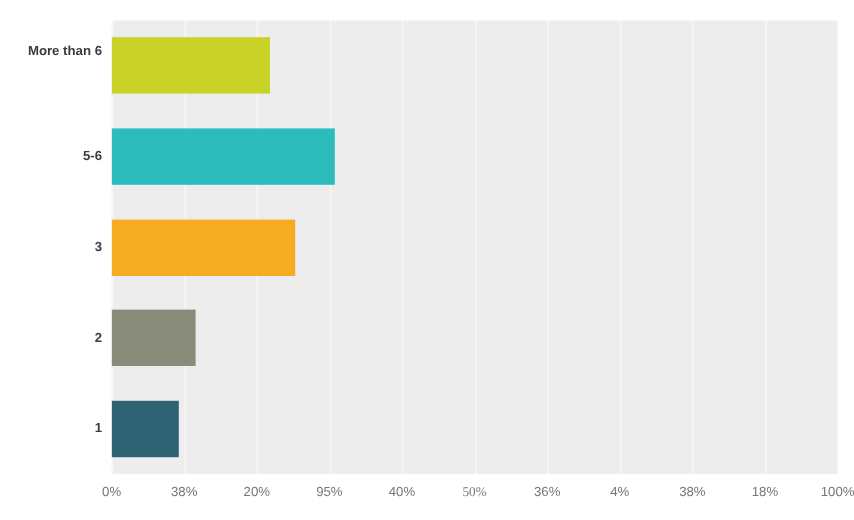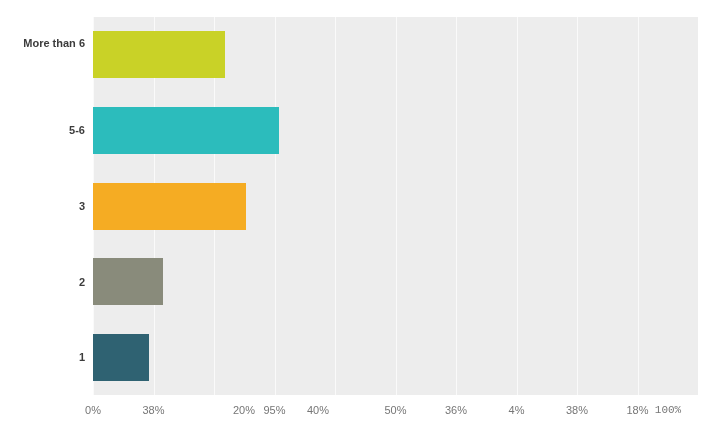--- a/index.html
+++ b/index.html
@@ -138,24 +138,24 @@
       <div class="cat-label" style="top: 334.2px; color: rgb(60, 60, 60);">1</div>
       <div class="cat-label" style="top: 258.6px; color: rgb(60, 60, 60);">2</div>
       <div class="cat-label" style="top: 183px; color: rgb(60, 60, 60);">3</div>
       <div class="cat-label" style="top: 107.4px; color: rgb(60, 60, 60);">5-6</div>
       <div class="cat-label" style="top: 20px; color: rgb(60, 60, 60);">More than 6</div>
     </div>
 
   <div class="tick-labels">
       <div class="tick-label" style="left: 93px; color: rgb(118, 118, 118);">0%</div>
       <div class="tick-label" style="left: 153.5px; color: rgb(118, 118, 118);">38%</div>
-      <div class="tick-label" style="left: 214px; color: rgb(118, 118, 118); margin-left: 30px;">20%</div>
+      <div class="tick-label" style="left: 214px; color: rgb(118, 118, 118);">20%</div>
       <div class="tick-label" style="left: 274.5px; color: rgb(118, 118, 118);">95%</div>
-      <div class="tick-label" style="left: 318px; color: rgb(118, 118, 118);">40%</div>
-      <div class="tick-label" style="left: 395.5px; color: rgb(118, 118, 118);">50%</div>
+      <div class="tick-label" style="left: 335px; color: rgb(118, 118, 118);">40%</div>
+      <div class="tick-label" style="left: 395.5px; color: rgb(118, 118, 118); font-family: Liberation Serif, serif;">50%</div>
       <div class="tick-label" style="left: 456px; color: rgb(118, 118, 118);">36%</div>
       <div class="tick-label" style="left: 516.5px; color: rgb(118, 118, 118);">4%</div>
       <div class="tick-label" style="left: 577px; color: rgb(118, 118, 118);">38%</div>
       <div class="tick-label" style="left: 637.5px; color: rgb(118, 118, 118);">18%</div>
-      <div class="tick-label" style="left: 668px; color: rgb(118, 118, 118); font-family: Liberation Mono, monospace;">100%</div>
+      <div class="tick-label" style="left: 698px; color: rgb(118, 118, 118);">100%</div>
     </div>
 
 </div>
 
 </body></html>

